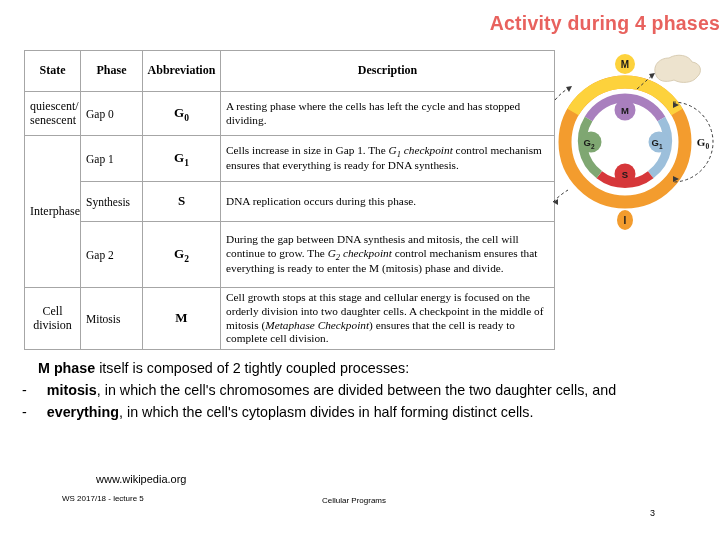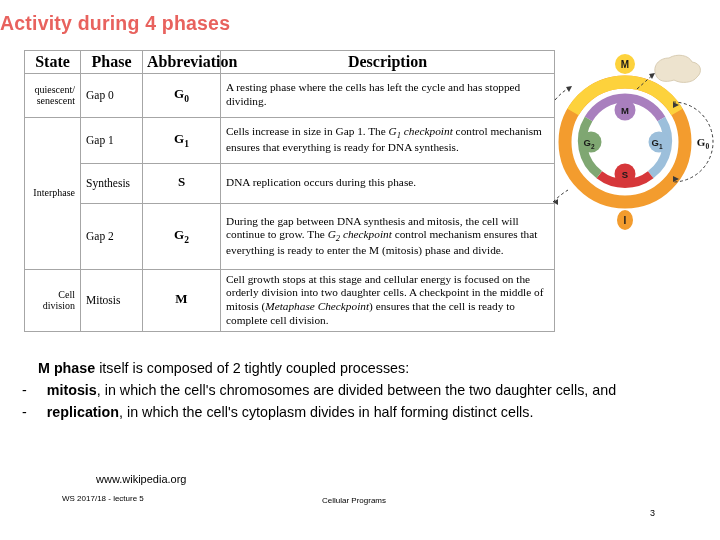--- a/index.html
+++ b/index.html
@@ -15,21 +15,21 @@
     font-family: "Liberation Sans", sans-serif;
     -webkit-font-smoothing: none;
   }
 
   
   #slide-title {
     position: absolute;
     top: 12px;
     left: 0;
     width: 720px;
-    text-align: left;
+    text-align: right;
     font-family: "Liberation Sans", sans-serif;
     font-size: 19.5px;
     font-weight: bold;
     color: #e8625e;
     letter-spacing: 0.2px;
   }
 
   
   #phase-table-wrap {
     position: absolute;
@@ -47,28 +47,28 @@
   table.phase-table td,
   table.phase-table th {
     border: 1px solid #a6a6a6;
     padding: 3px 5px;
     vertical-align: middle;
     color: #000;
   }
   table.phase-table thead th {
     text-align: center;
     font-weight: bold;
-    font-size: 16px;
+    font-size: 12px;
     height: 16px;
-    padding: 2px 4px;
+    padding: 12px 4px;
     line-height: 1.1;
   }
   td.col-state {
-    text-align: right;
-    font-size: 10px;
+    text-align: center;
+    font-size: 12px;
     line-height: 1.15;
   }
   td.col-phase {
     font-size: 11.5px;
   }
   td.col-abbr {
     text-align: center;
     font-size: 13px;
     font-weight: bold;
   }
@@ -279,19 +279,19 @@
     <path d="M 2 58 C 7 52, 12 48, 18 45" fill="none" stroke="#3a3a3a" stroke-width="1" stroke-dasharray="3,2.5"></path>
     <polygon points="19,44 13,45 16,50" fill="#3a3a3a"></polygon>
     <path d="M 0 160 C 5 155, 10 151, 15 148" fill="none" stroke="#3a3a3a" stroke-width="1" stroke-dasharray="3,2.5"></path>
     <polygon points="0,160 5,157 5,163" fill="#3a3a3a"></polygon>
   </svg>
 </div>
 
 <div id="body-text">
   <div><b>M phase</b><span> itself is composed of 2 tightly coupled processes:</span></div>
   <div><span>- </span><b>mitosis</b><span>, in which the cell's chromosomes are divided between the two daughter cells, and</span></div>
-  <div><span>- </span><b>replication</b><span>, in which the cell's cytoplasm divides in half forming distinct cells.</span></div>
+  <div><span>- </span><b>everything</b><span>, in which the cell's cytoplasm divides in half forming distinct cells.</span></div>
 </div>
 
 <div id="source-note">www.wikipedia.org</div>
 <div id="footer-left">WS 2017/18 - lecture 5</div>
 <div id="footer-center">Cellular Programs</div>
 <div id="footer-page">3</div>
 
 </body></html>

